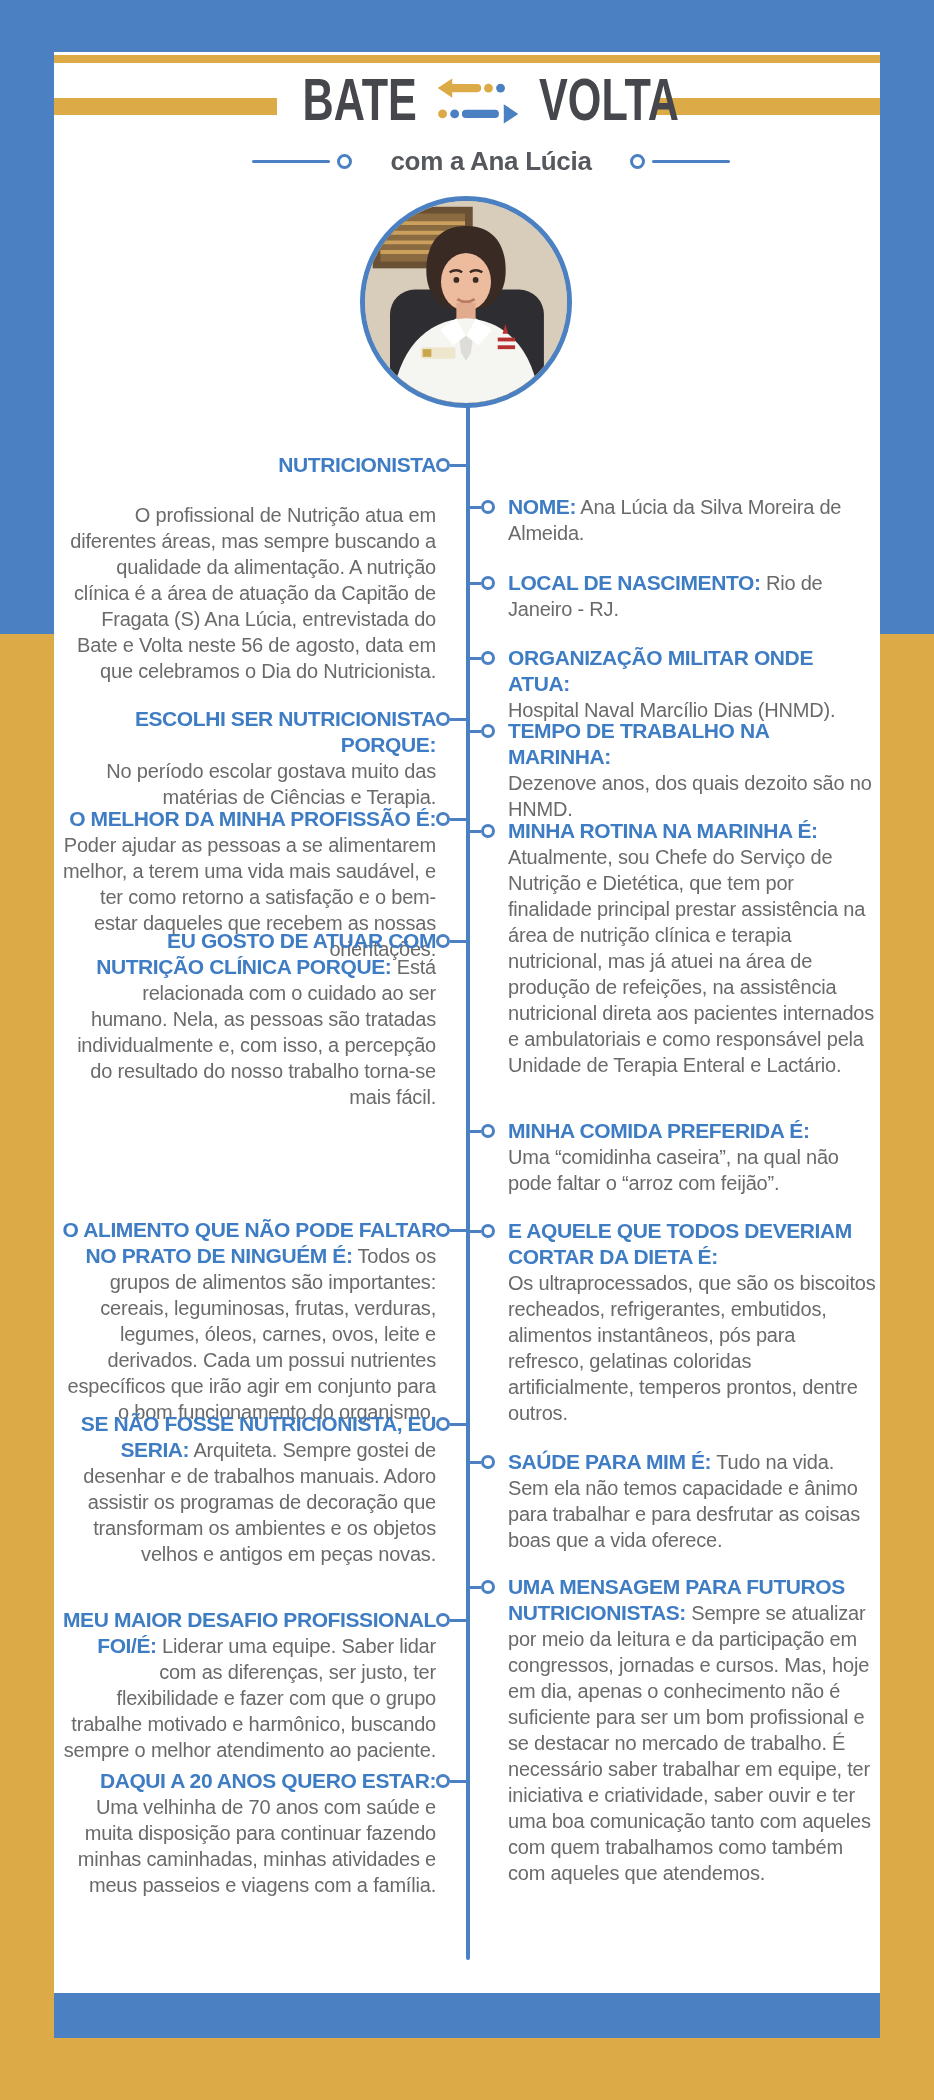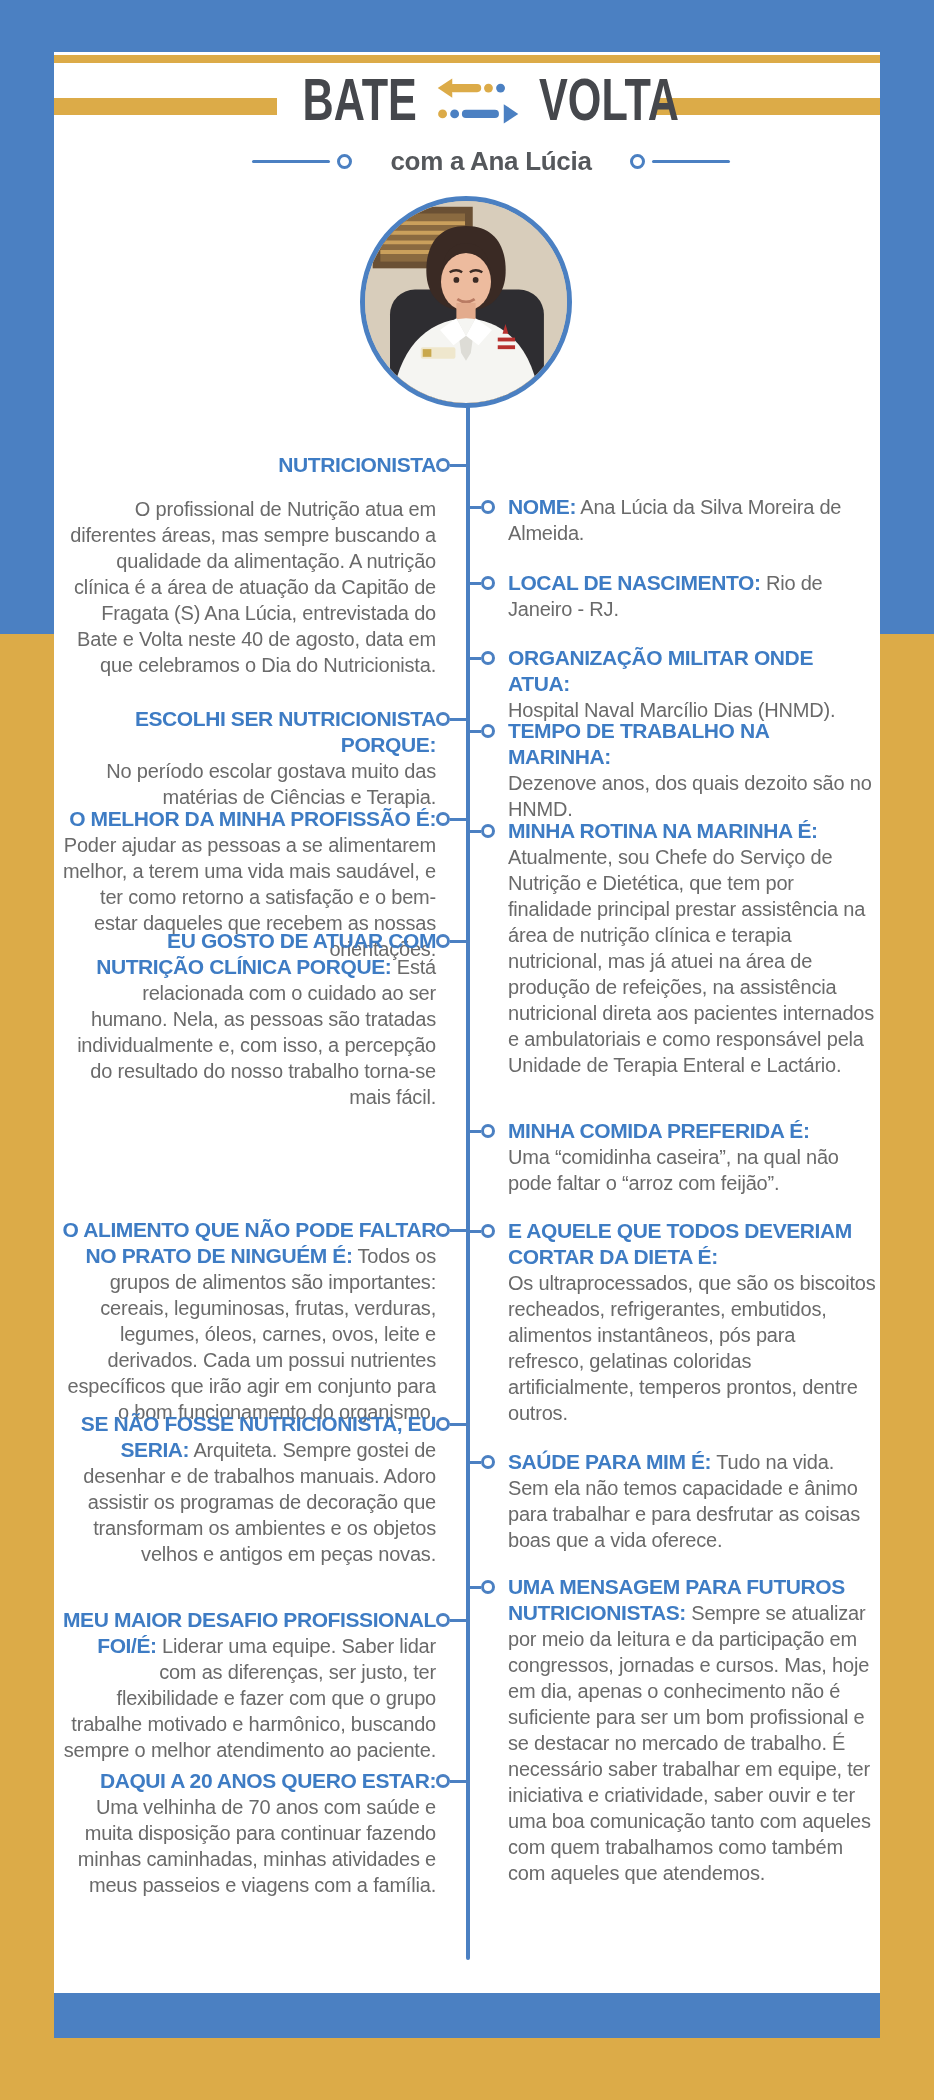--- a/index.html
+++ b/index.html
@@ -45,21 +45,21 @@
     border:5px solid #4B80C2;border-radius:50%;overflow:hidden;background:#d8cdbb;
   }
   .photo svg{display:block;width:100%;height:100%;}
   
   .vline{position:absolute;left:466px;top:403px;width:4px;height:1557px;background:#4B80C2;border-radius:2px;}
   
   .sec{position:absolute;}
   .sec p{margin:0;font-size:20px;line-height:26px;letter-spacing:-.2px;color:#6A6A6A;}
   .sec .q{font-weight:700;color:#3E7CC4;font-size:21px;letter-spacing:-.4px;}
   .sec .q.block{display:block;}
-  .sec .q.gap{margin-bottom:18px;}
+  .sec .q.gap{margin-bottom:24px;}
   .sec.left{left:62px;width:374px;text-align:right;}
   .sec.right{left:508px;width:368px;text-align:left;}
   .conn{position:absolute;top:6px;display:flex;align-items:center;}
   .sec.left  .conn{right:-33px;width:33px;}
   .sec.right .conn{left:-40px;width:40px;}
   .cdot{
     flex:0 0 auto;width:8px;height:8px;border:3px solid #4B80C2;border-radius:50%;background:#fff;
   }
   .cdash{flex:0 0 auto;height:3px;background:#4B80C2;}
   .sec.left  .cdash{width:19px;}
@@ -134,21 +134,21 @@
     </svg>
   </div>
 
   <div class="vline"></div>
 
   <div class="sec left" style="top:452px">
     <span class="conn">
         <span class="cdot"></span>
         <span class="cdash"></span>
       </span>
-    <p><span class="q block gap">NUTRICIONISTA</span><span class="a">O profissional de Nutrição atua em diferentes áreas, mas sempre buscando a qualidade da alimentação. A nutrição clínica é a área de atuação da Capitão de Fragata (S) Ana Lúcia, entrevistada do Bate e Volta neste 40 de agosto, data em que celebramos o Dia do Nutricionista.</span></p>
+    <p><span class="q block gap">NUTRICIONISTA</span><span class="a">O profissional de Nutrição atua em diferentes áreas, mas sempre buscando a qualidade da alimentação. A nutrição clínica é a área de atuação da Capitão de Fragata (S) Ana Lúcia, entrevistada do Bate e Volta neste 56 de agosto, data em que celebramos o Dia do Nutricionista.</span></p>
   </div>
   <div class="sec left" style="top:706px">
     <span class="conn">
         <span class="cdot"></span>
         <span class="cdash"></span>
       </span>
     <p><span class="q block">ESCOLHI SER NUTRICIONISTA PORQUE:</span><span class="a">No período escolar gostava muito das matérias de Ciências e Terapia.</span></p>
   </div>
   <div class="sec left" style="top:806px">
     <span class="conn">

